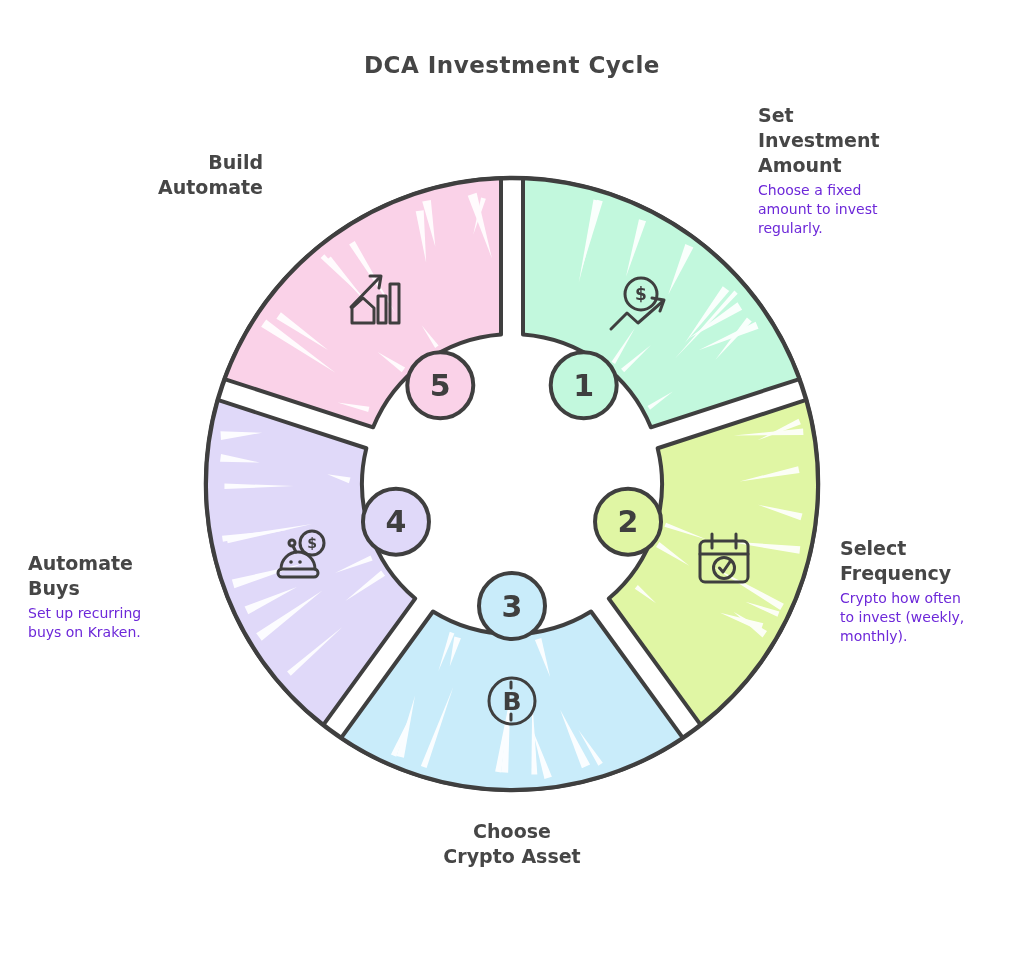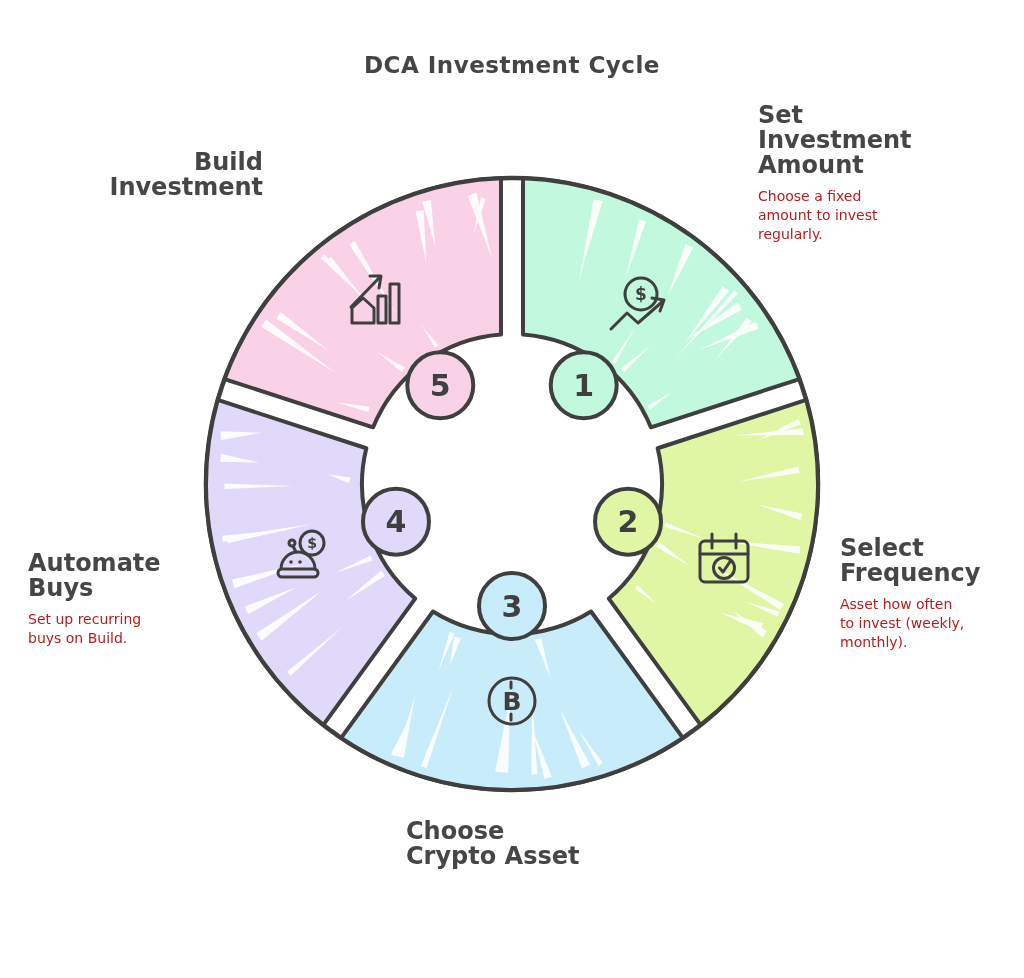--- a/index.html
+++ b/index.html
@@ -8,30 +8,30 @@
     background:#ffffff; font-family:"DejaVu Sans", sans-serif;
   }
   .diagram-title {
     position:absolute; top:52px; left:0; width:100%;
     text-align:center; font-size:23px; font-weight:bold; color:#454545;
     letter-spacing:0.5px;
   }
   .wheel-svg { position:absolute; left:0; top:0; }
   .label-block { position:absolute; }
   .label-heading {
-    display:block; font-size:24px; line-height:25px; font-weight:bold;
+    display:block; font-size:19px; line-height:25px; font-weight:bold;
     color:#464646; white-space:pre-line;
   }
   .label-desc {
-    display:block; margin-top:9px; font-size:14px; line-height:19px;
-    color:#b91c1c; white-space:pre-line;
+    display:block; margin-top:3px; font-size:14px; line-height:19px;
+    color:#6d28d9; white-space:pre-line;
   }
   .b1 { left:758px; top:103px;  width:175px; text-align:left;  }
   .b2 { left:840px; top:536px;  width:180px; text-align:left;  }
-  .b3 { left:406px; top:819px;  width:212px; text-align:left;}
+  .b3 { left:406px; top:819px;  width:212px; text-align:center;}
   .b4 { right:816px; top:551px; width:180px; text-align:left; }
   .b5 { right:761px; top:150px; width:190px; text-align:right; }
 </style>
 </head>
 <body>
 
 <div class="stage">
 
   <div class="diagram-title">DCA Investment Cycle</div>
 
@@ -209,35 +209,35 @@
 Investment
 Amount</span>
     <span class="label-desc">Choose a fixed
 amount to invest
 regularly.</span>
   </div>
 
   <div class="label-block b2">
     <span class="label-heading">Select
 Frequency</span>
-    <span class="label-desc">Asset how often
+    <span class="label-desc">Crypto how often
 to invest (weekly,
 monthly).</span>
   </div>
 
   <div class="label-block b3">
     <span class="label-heading">Choose
 Crypto Asset</span>
   </div>
 
   <div class="label-block b4">
     <span class="label-heading">Automate
 Buys</span>
     <span class="label-desc">Set up recurring
-buys on Build.</span>
+buys on Kraken.</span>
   </div>
 
   <div class="label-block b5">
     <span class="label-heading">Build
-Investment</span>
+Automate</span>
   </div>
 
 </div>
 
 </body></html>

